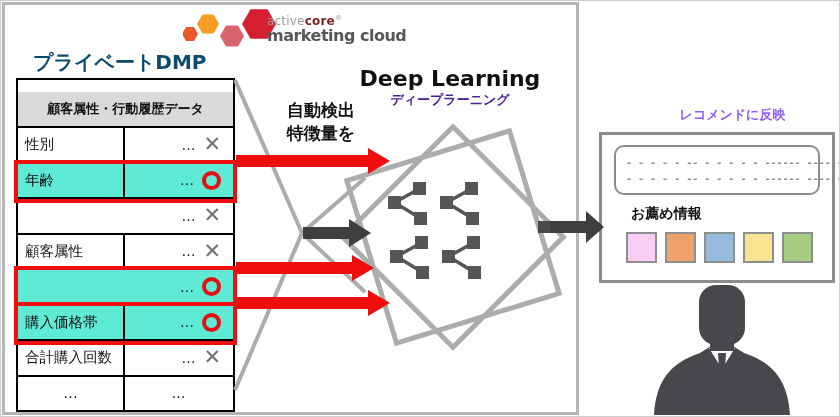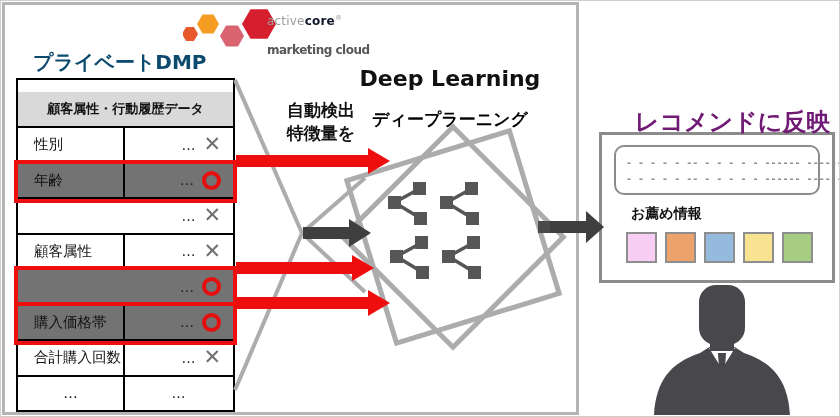--- a/index.html
+++ b/index.html
@@ -11,67 +11,67 @@
   
   .container{
     position:absolute;left:2px;top:2px;width:571px;height:407px;
     border:3px solid #b5b5b5;background:#fff;z-index:1;
   }
   
   .logo{position:absolute;left:183px;top:6px;width:250px;height:50px;z-index:3;}
   .logo svg{position:absolute;left:0;top:0;}
   .logo-text{position:absolute;left:84px;top:9px;line-height:1;}
   .brand{font-size:12px;color:#9c9c9c;letter-spacing:0.2px;}
-  .brand b{color:#0f172a;}
+  .brand b{color:#7f1d1d;}
   .brand sup{font-size:7px;color:#9c9c9c;}
-  .product{font-size:12px;font-weight:bold;color:#575757;letter-spacing:-0.5px;margin-top:17px;}
+  .product{font-size:16px;font-weight:bold;color:#575757;letter-spacing:-0.5px;margin-top:1px;}
   
   .dmp-title{position:absolute;left:33px;top:49px;font-size:20px;font-weight:bold;color:#0c4a6e;z-index:3;}
   
   .dtable{
     position:absolute;left:16px;top:78px;width:219px;border:2px solid #000;
     background:#fff;z-index:2;box-sizing:border-box;
   }
   .thead{
     height:36px;box-sizing:border-box;border-bottom:2px solid #000;background:#d9d9d9;
     display:flex;align-items:center;justify-content:center;
     font-size:13px;font-weight:bold;color:#111;margin-top:12px;
   }
   .row{
     height:35.5px;box-sizing:border-box;border-bottom:2px solid #000;
     display:flex;position:relative;background:#fff;
   }
   .row:last-child{border-bottom:none;height:33.5px;}
-  .row.hl{background:#737373;box-shadow:0 0 0 4px #ee0e0e;z-index:2;}
+  .row.hl{background:#5eead4;box-shadow:0 0 0 4px #ee0e0e;z-index:2;}
   .c1{
     width:107px;box-sizing:border-box;border-right:2px solid #000;
-    display:flex;align-items:center;padding-left:16px;font-size:14.5px;color:#111;
+    display:flex;align-items:center;padding-left:7px;font-size:14.5px;color:#111;
   }
   .c2{
     flex:1;display:flex;align-items:center;justify-content:flex-end;
     padding-right:12px;gap:7px;
   }
   .row.etc .c1{justify-content:center;padding-left:0;}
   .row.etc .c2{justify-content:center;padding-right:0;}
   .dots{font-size:14px;color:#222;letter-spacing:1px;}
   .xmark{font-size:21px;font-weight:bold;color:#707070;line-height:1;}
   .ring{width:19px;height:19px;border:4px solid #e60f0f;border-radius:50%;box-sizing:border-box;}
   
   .feature-label{
     position:absolute;left:266px;top:99px;width:110px;text-align:center;
     font-size:17px;font-weight:bold;color:#111;line-height:23px;z-index:3;
   }
   .dl-block{position:absolute;left:355px;top:66px;width:190px;text-align:center;z-index:3;}
   .dl-title{font-size:22px;font-weight:bold;color:#111;}
-  .dl-sub{font-size:17px;font-weight:bold;color:#000000;margin-top:17px;}
+  .dl-sub{font-size:13px;font-weight:bold;color:#4c1d95;margin-top:0;}
   
   .overlay{position:absolute;left:0;top:0;z-index:5;pointer-events:none;}
   
   .rec-title{position:absolute;left:625px;top:106px;width:215px;text-align:center;
-    font-size:24px;font-weight:bold;color:#701a75;z-index:3;}
+    font-size:13px;font-weight:bold;color:#8b5cf6;z-index:3;}
   .rec-box{
     position:absolute;left:599px;top:132px;width:236px;height:151px;
     border:3px solid #8c8c8c;background:#fff;box-sizing:border-box;z-index:2;
   }
   .rec-screen{
     position:absolute;left:12px;top:10px;width:206px;height:50px;
     border:2px solid #8c8c8c;border-radius:10px;box-sizing:border-box;
     padding:8px 0 0 10px;
   }
   .dashline{font-family:"DejaVu Sans Mono","Liberation Mono",monospace;

